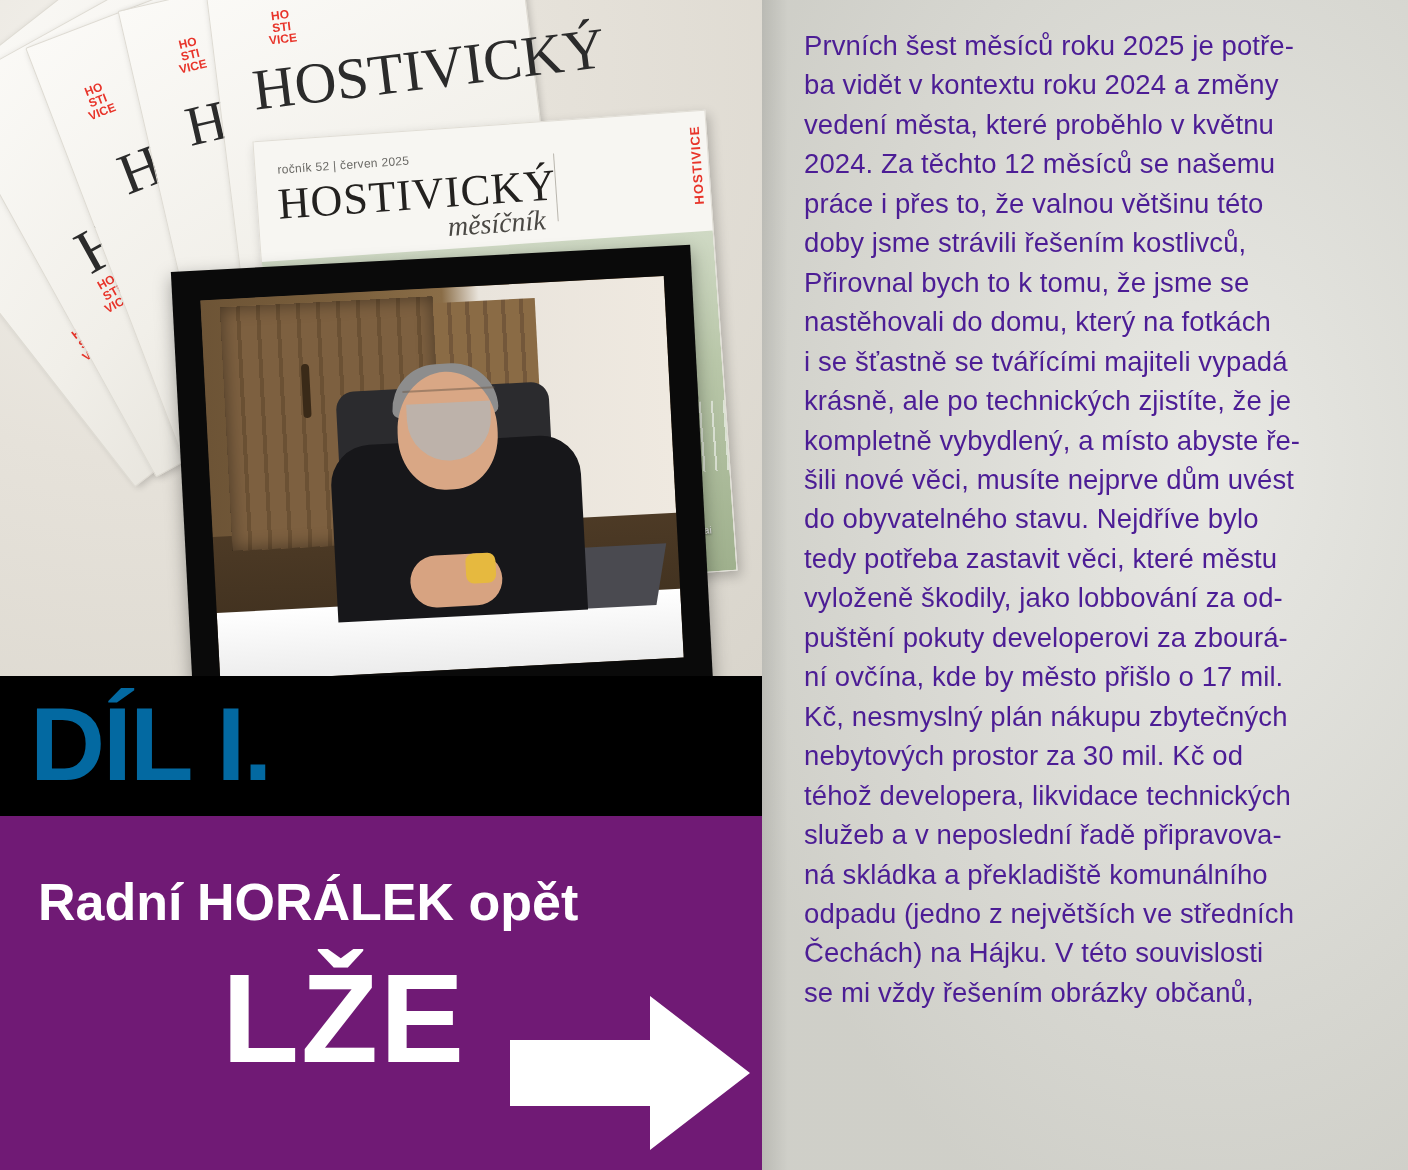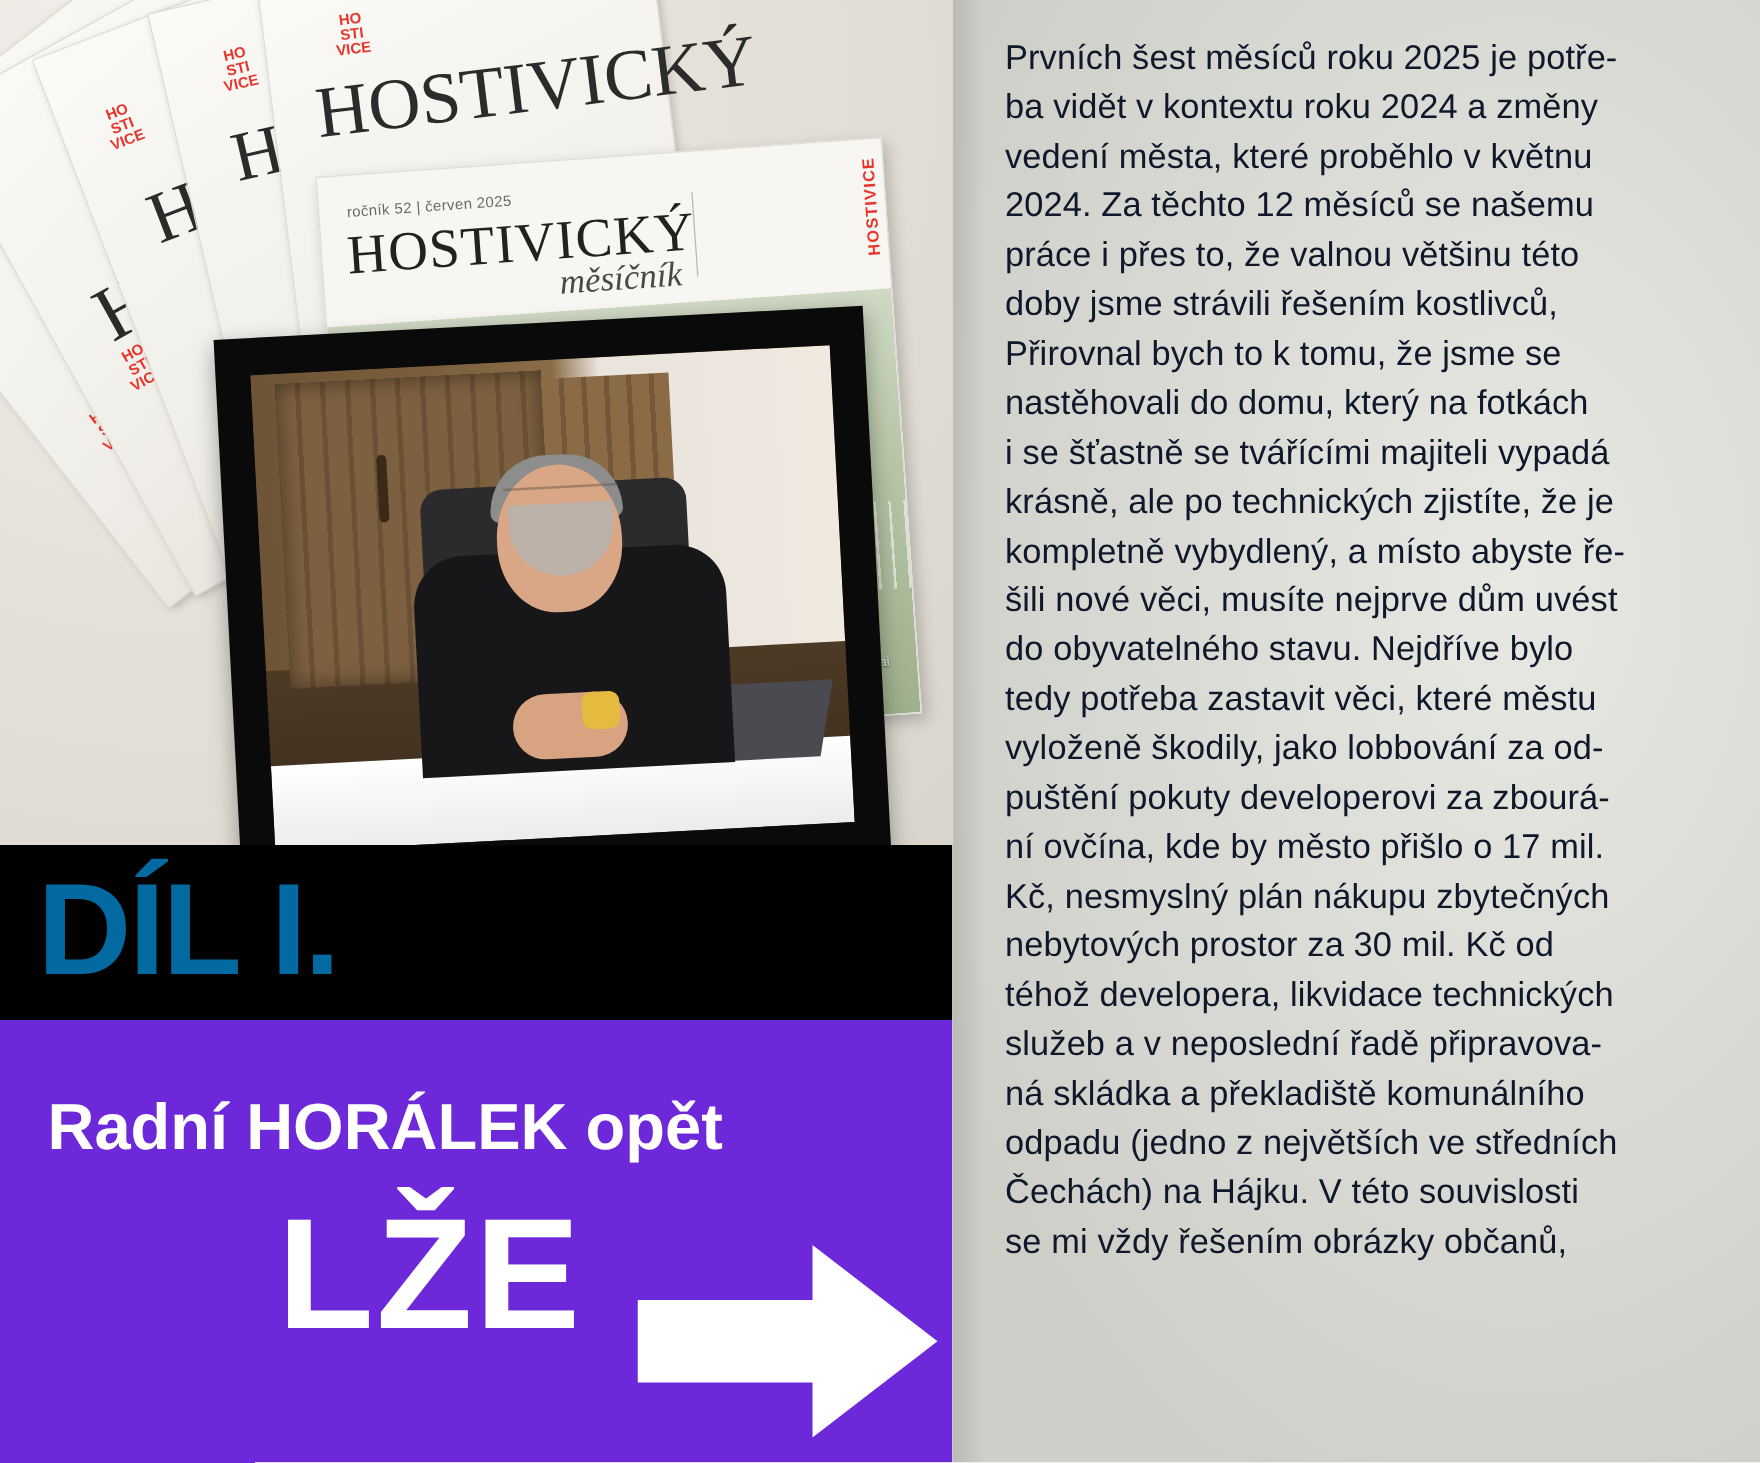--- a/index.html
+++ b/index.html
@@ -272,21 +272,21 @@
     font-family: "Liberation Sans", sans-serif;
   }
 
   
   .band-red {
     position: absolute;
     left: 0;
     top: 816px;
     width: 762px;
     height: 354px;
-    background: #6d28d9;
+    background: #701a75;
     overflow: hidden;
   }
   .claim {
     position: absolute;
     left: 38px;
     top: 60px;
     font-size: 52px;
     line-height: 1;
     color: #ffffff;
     white-space: nowrap;
@@ -329,21 +329,21 @@
     pointer-events: none;
   }
   .article {
     position: absolute;
     left: 42px;
     top: 26px;
     width: 570px;
     font-family: "Liberation Sans", sans-serif;
     font-size: 27.5px;
     line-height: 1.435;
-    color: #0f172a;
+    color: #4c1d95;
     letter-spacing: 0.1px;
   }
   .article p { margin: 0; }
   .article .ln { display: block; white-space: nowrap; }
 </style>
 </head>
 <body>
 
 <div class="page">
 

